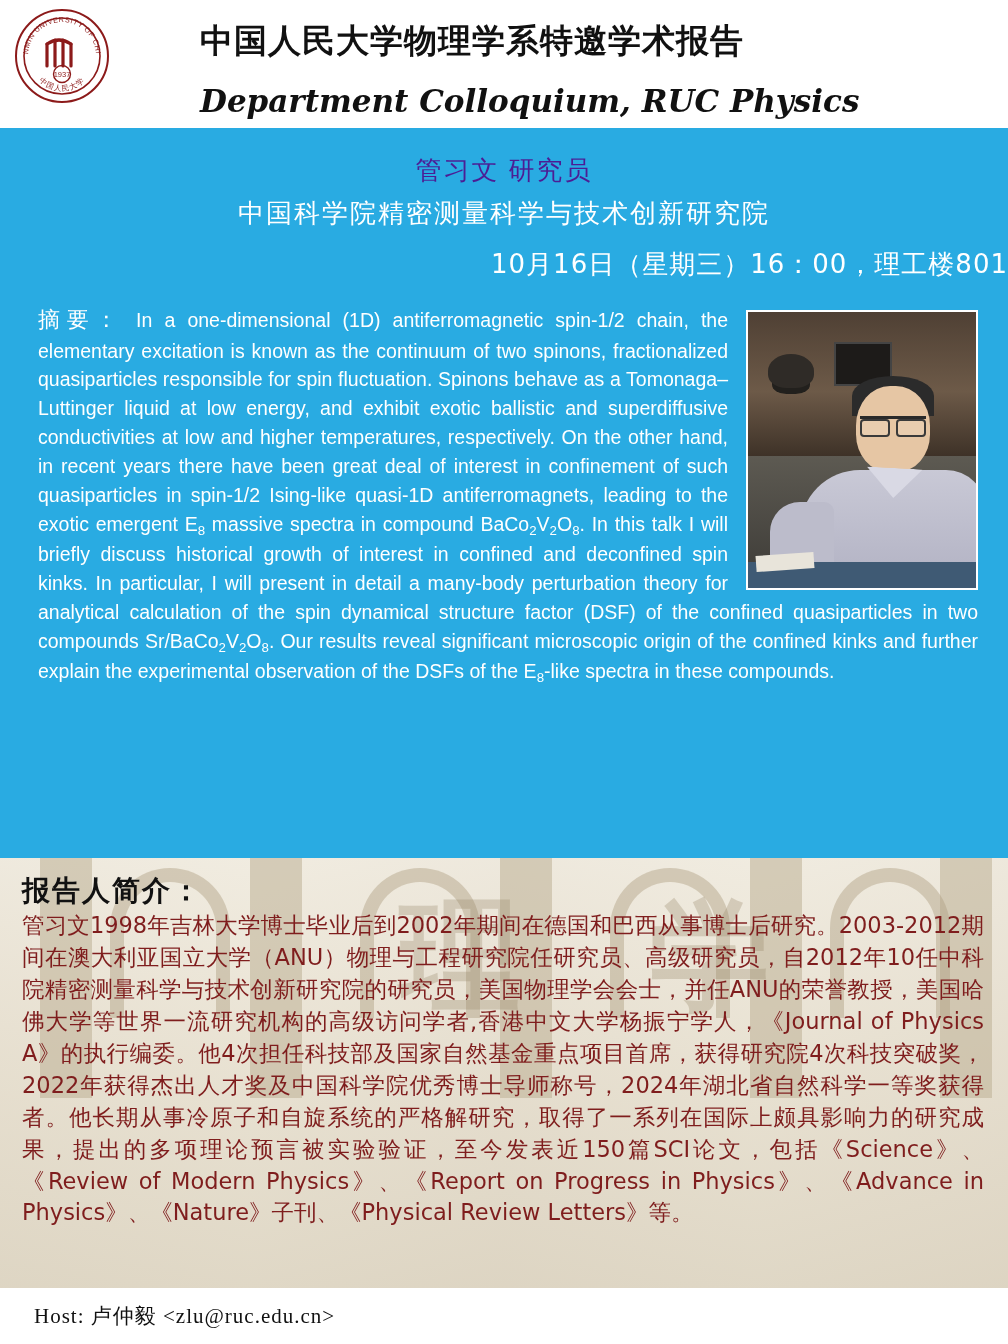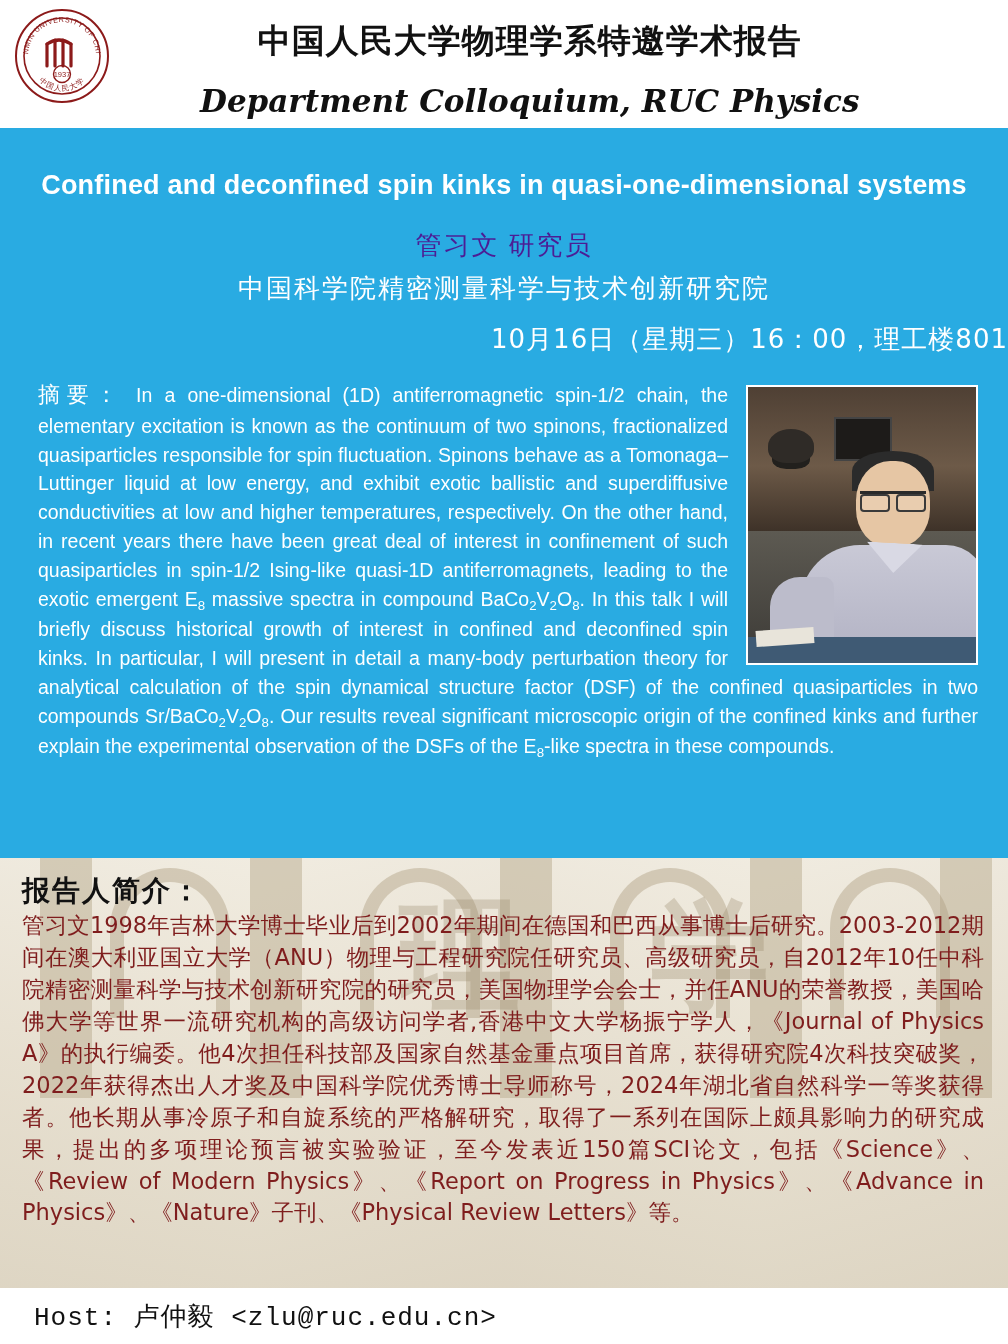--- a/index.html
+++ b/index.html
@@ -26,21 +26,21 @@
   }
   .logo {
     position: absolute;
     left: 14px; top: 8px;
     width: 96px; height: 96px;
   }
   .logo svg { display: block; }
   .header-titles {
     position: absolute;
     left: 200px; top: 20px;
-    text-align: center;
+    text-align: left;
   }
   .header-cn {
     font-family: "DejaVu Serif", serif;
     font-weight: bold;
     font-size: 33px;
     color: #111111;
     letter-spacing: 1px;
     line-height: 1.25;
   }
   .header-en {
@@ -236,22 +236,22 @@
     position: absolute;
     left: 0; bottom: 0;
     width: 100%;
     height: 56px;
     background: #ffffff;
     display: flex;
     align-items: center;
     padding-left: 34px;
   }
   .host-text {
-    font-family: Liberation Mono, monospace;
-    font-size: 26px;
+    font-family: Liberation Serif, serif;
+    font-size: 21px;
     color: #111111;
     letter-spacing: 1px;
   }
 </style>
 </head>
 <body>
 
 <div id="poster">
 
   <div class="header">
@@ -281,21 +281,20 @@
     </div>
 
     <div class="header-titles">
       <div class="header-cn">中国人民大学物理学系特邀学术报告</div>
       <div class="header-en">Department Colloquium, RUC Physics</div>
     </div>
   </div>
 
   <div class="blue-block">
 
-    <div class="talk-title">Confined and deconfined spin kinks  in quasi-one-dimensional  systems</div>
     <div class="speaker">管习文  研究员</div>
     <div class="affiliation">中国科学院精密测量科学与技术创新研究院</div>
     <div class="datetime">10月16日（星期三）16：00，理工楼801</div>
 
     <div class="abstract-wrap">
 
       <div class="photo">
         <div class="bg-shelf"></div>
         <div class="bg-shelf2"></div>
         <div class="lamp"></div>

